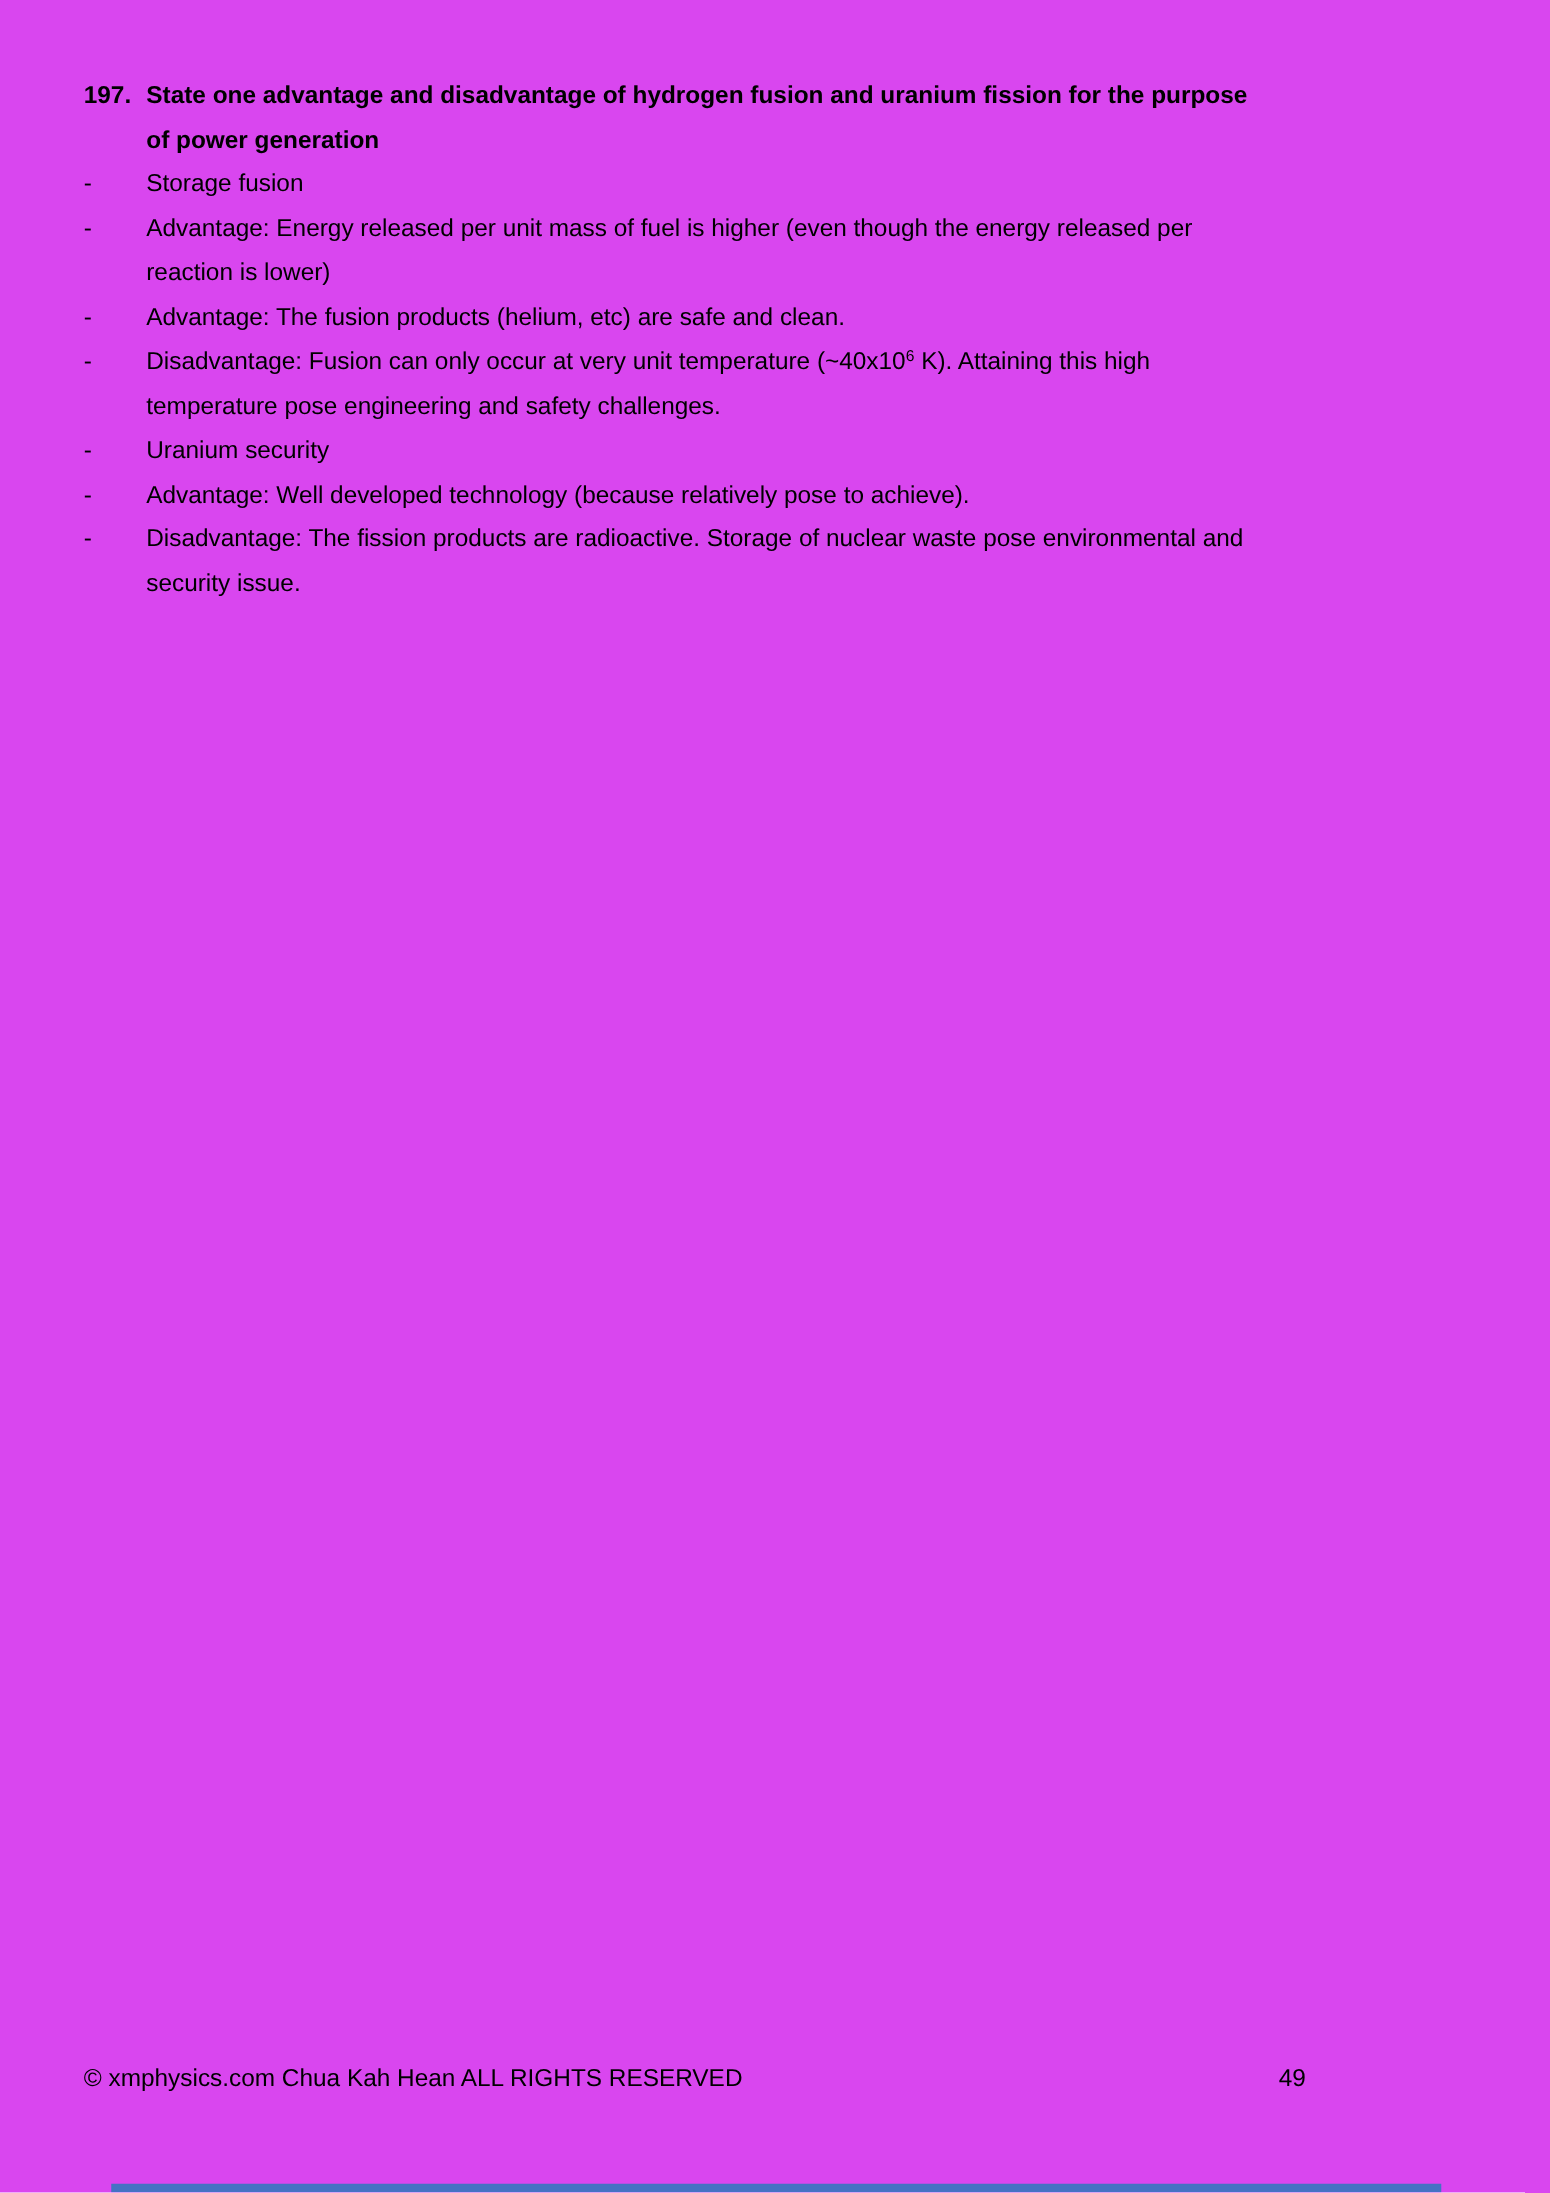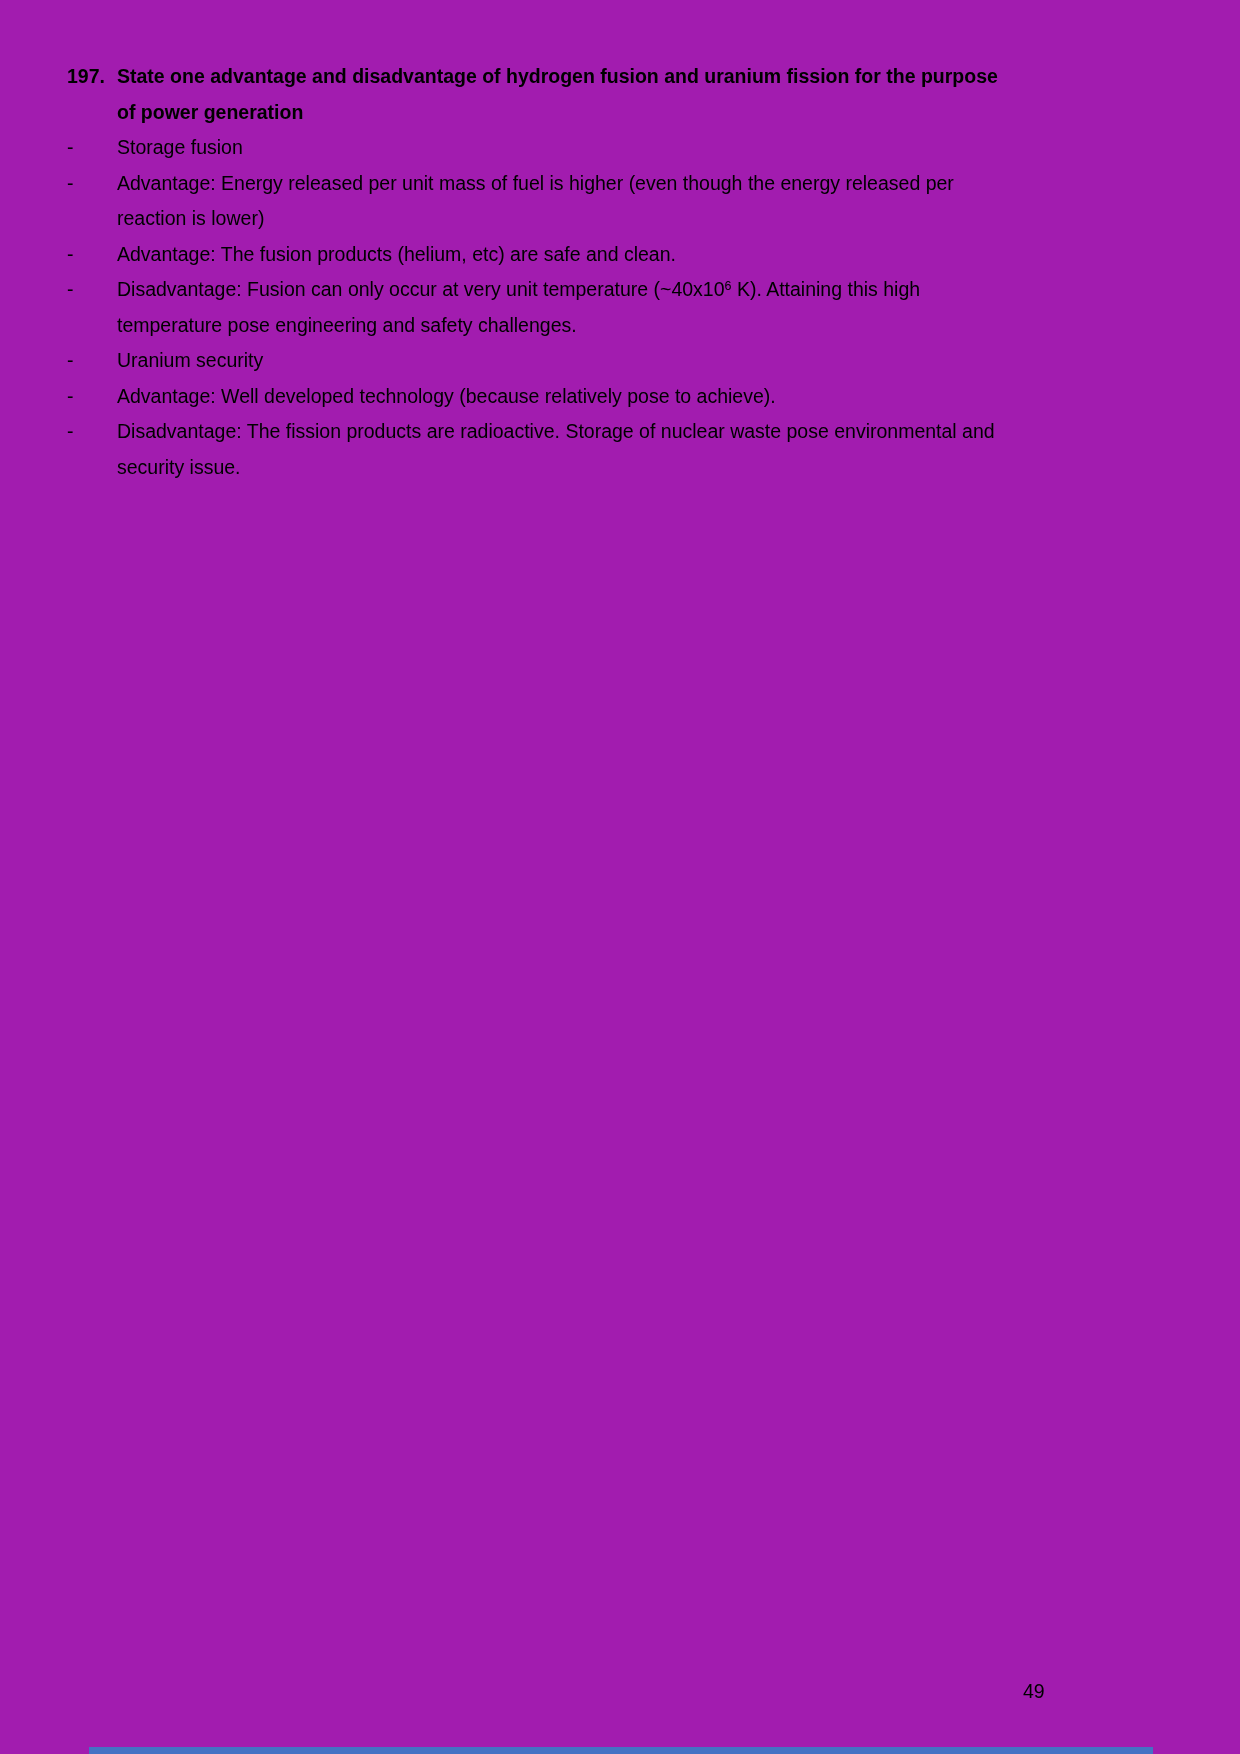--- a/index.html
+++ b/index.html
@@ -1,20 +1,20 @@
 <!DOCTYPE html>
 <html><head>
 <meta charset="utf-8">
 <style>
   html, body { margin: 0; padding: 0; background: #ffffff; }
   .page {
     position: relative;
     width: 1240px;
     height: 1754px;
-    background: #a21caf;
+    background: #d946ef;
     color: #000000;
     font-family: "Liberation Sans", sans-serif;
     font-size: 19.5px;
     line-height: 35.5px;
     overflow: hidden;
   }
   .content {
     position: absolute;
     left: 67px;
     top: 59px;
@@ -40,21 +40,20 @@
     left: 67px;
     top: 1645px;
     width: 1110px;
     height: 36px;
     line-height: 36px;
   }
   .pagenum {
     position: absolute;
     left: 956px;
     top: 0;
-    margin-top: 28px;
   }
   .accent-bar {
     position: absolute;
     left: 89px;
     bottom: 0;
     width: 1064px;
     height: 7px;
   }
 </style>
 </head>
@@ -106,18 +105,19 @@
   <div class="row">
     <span class="marker">-</span>
     <span class="text"><span>Disadvantage: The fission products are radioactive. Storage of nuclear waste pose environmental and
 security issue.</span></span>
   </div>
 </div>
 
   </div>
 
   <div class="footer">
+    <span>© xmphysics.com Chua Kah Hean ALL RIGHTS RESERVED</span>
     <span class="pagenum">49</span>
   </div>
 
   <div class="accent-bar" style="background: rgb(68, 114, 196);"></div>
 
 </div>
 
 </body></html>

